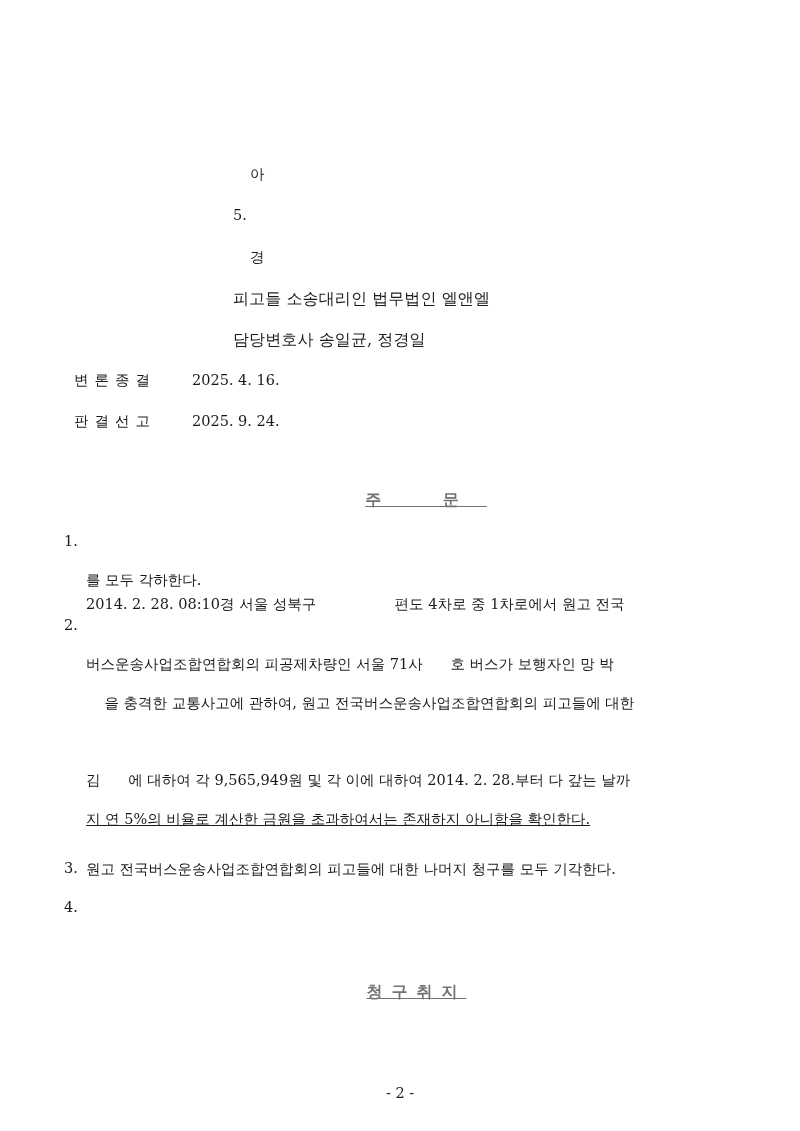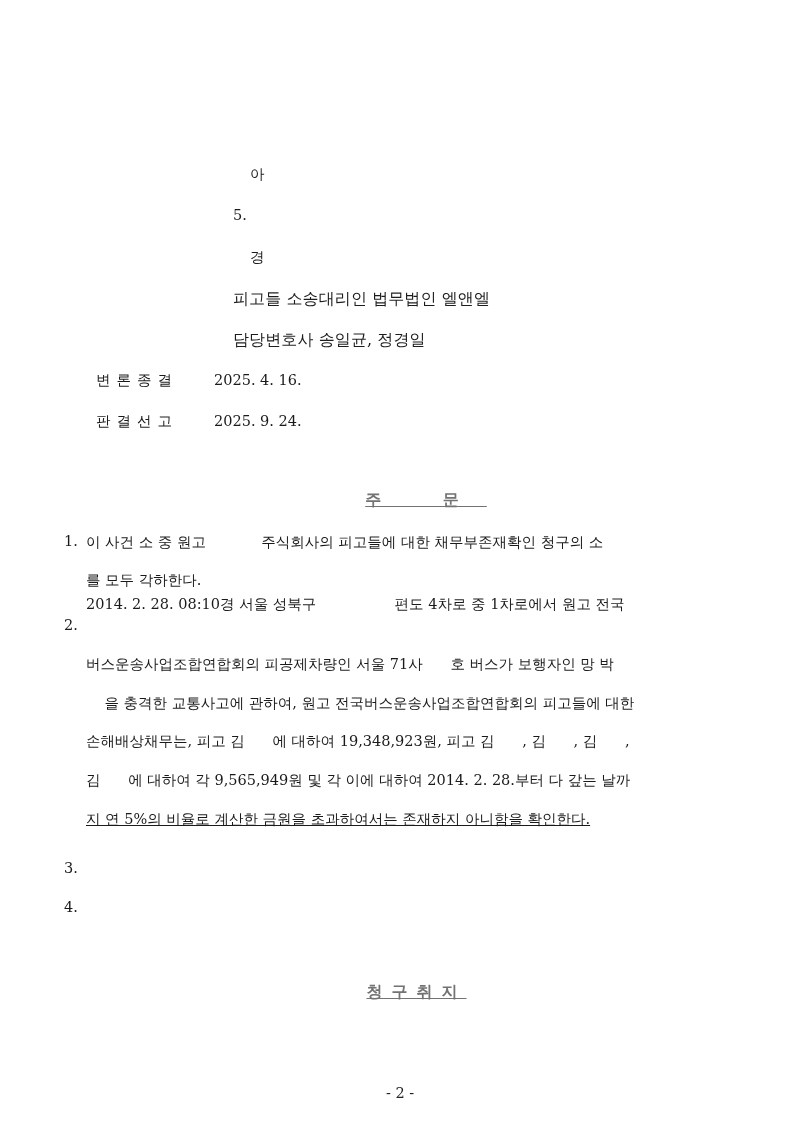--- a/index.html
+++ b/index.html
@@ -48,21 +48,20 @@
     position: absolute;
     display: flex;
     align-items: baseline;
     font-size: 14.5px;
   }
   .date-label {
     display: inline-block;
     width: 118px;
     letter-spacing: 6px;
     white-space: pre;
-    margin-left: 22px;
   }
   .date-value {
     white-space: pre;
   }
 
   
   .heading {
     position: absolute;
     left: 12px;
     width: 800px;
@@ -122,32 +121,31 @@
   </div>
 
   <div class="date-row" style="left:74px; top:412px;">
     <span class="date-label">판결선고</span>
     <span class="date-value">2025. 9. 24.</span>
   </div>
 
   <div class="heading h-juman" style="top:490px;">주    문</div>
 
   <div class="item" style="left:64px; top:533px;">1.</div>
-  <div class="item" style="left:86px; top:533px;">이 사건 소 중 원고            주식회사의 피고들에 대한 채무부존재확인 청구의 소</div>
   <div class="item" style="left:86px; top:571px;">를 모두 각하한다.</div>
 
   <div class="item" style="left:64px; top:617px;">2.</div>
   <div class="item" style="left:86px; top:595px;">2014. 2. 28. 08:10경 서울 성북구                 편도 4차로 중 1차로에서 원고 전국</div>
   <div class="item" style="left:86px; top:655px;">버스운송사업조합연합회의 피공제차량인 서울 71사      호 버스가 보행자인 망 박</div>
   <div class="item" style="left:86px; top:694px;">    을 충격한 교통사고에 관하여, 원고 전국버스운송사업조합연합회의 피고들에 대한</div>
-  <div class="item" style="left:86px; top:732px;">손해배상채무는, 피고 김      에 대하여 19,348,923원, 피고 김      , 김      , 김      ,</div>
   <div class="item" style="left:86px; top:771px;">김      에 대하여 각 9,565,949원 및 각 이에 대하여 2014. 2. 28.부터 다 갚는 날까</div>
   <div class="item" style="left:86px; top:810px;text-decoration:underline;">지 연 5%의 비율로 계산한 금원을 초과하여서는 존재하지 아니함을 확인한다.</div>
 
   <div class="item" style="left:64px; top:860px;">3.</div>
+  <div class="item" style="left:86px; top:860px;">원고 전국버스운송사업조합연합회의 피고들에 대한 나머지 청구를 모두 기각한다.</div>
 
   <div class="item" style="left:64px; top:899px;">4.</div>
 
   <div class="heading h-chonggu" style="top:982px;">청구취지</div>
 
   <div class="footer" style="top:1085px;">- 2 -</div>
 
 </div>
 
 </body></html>

